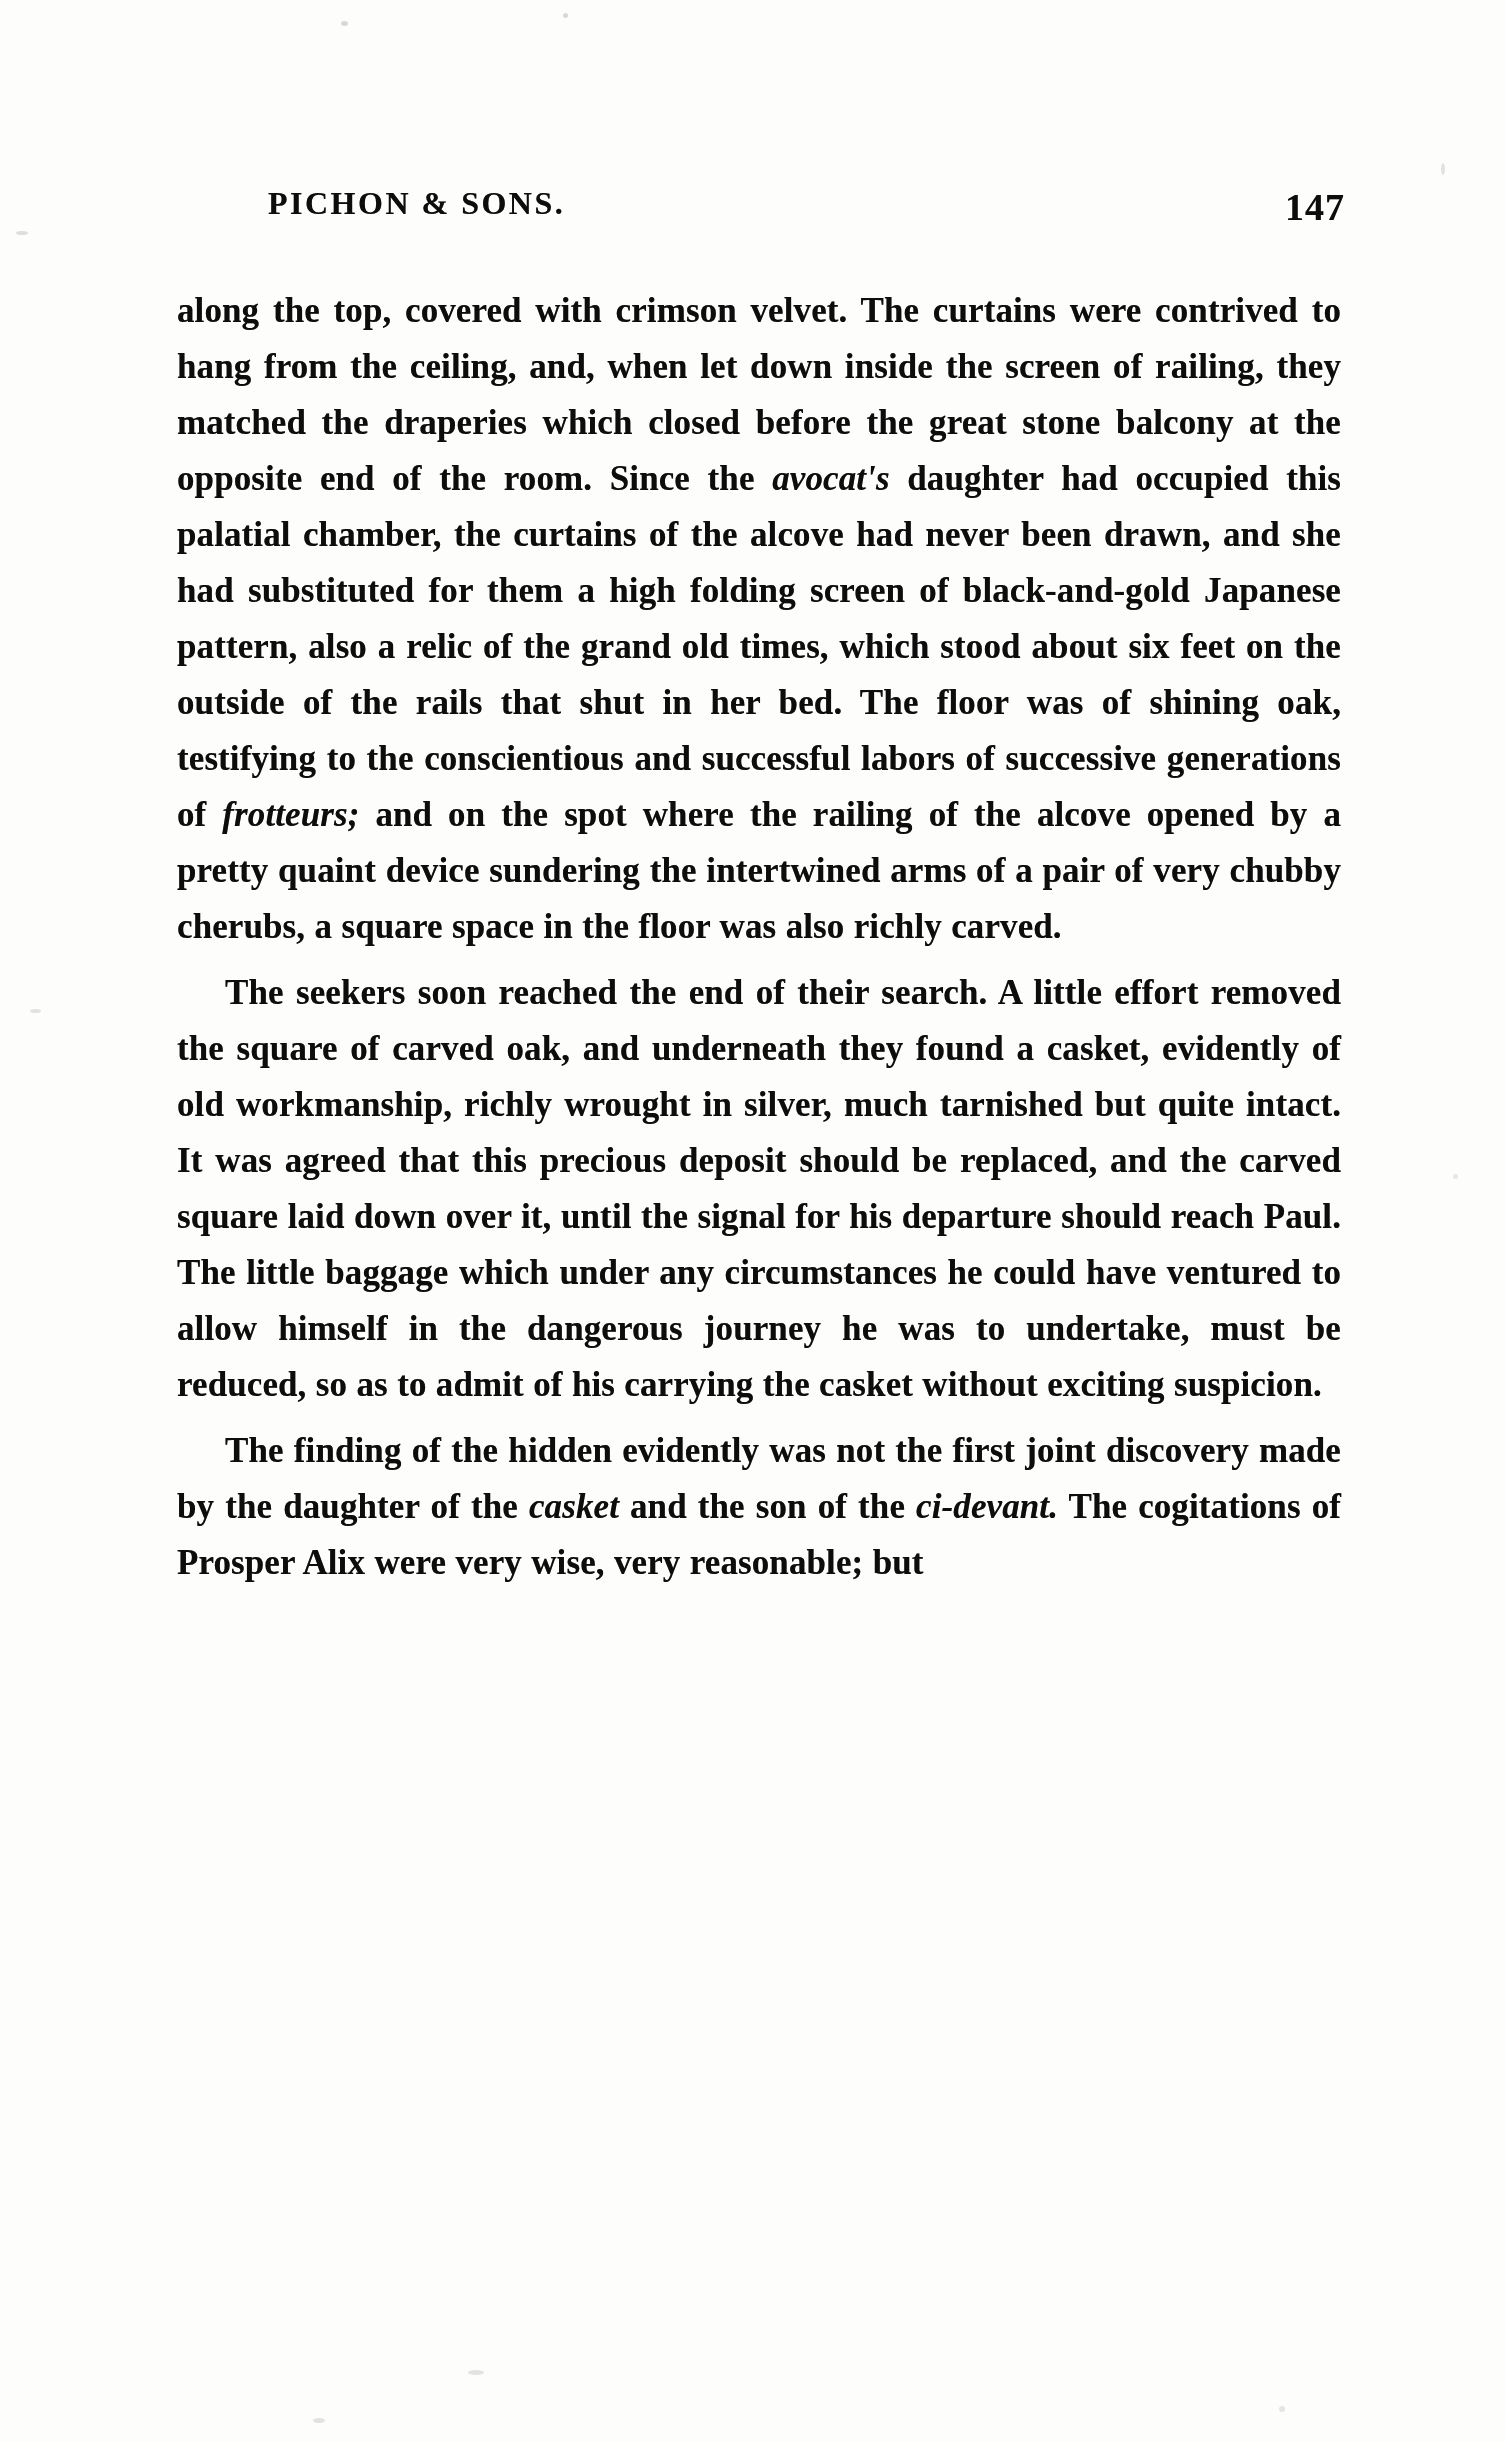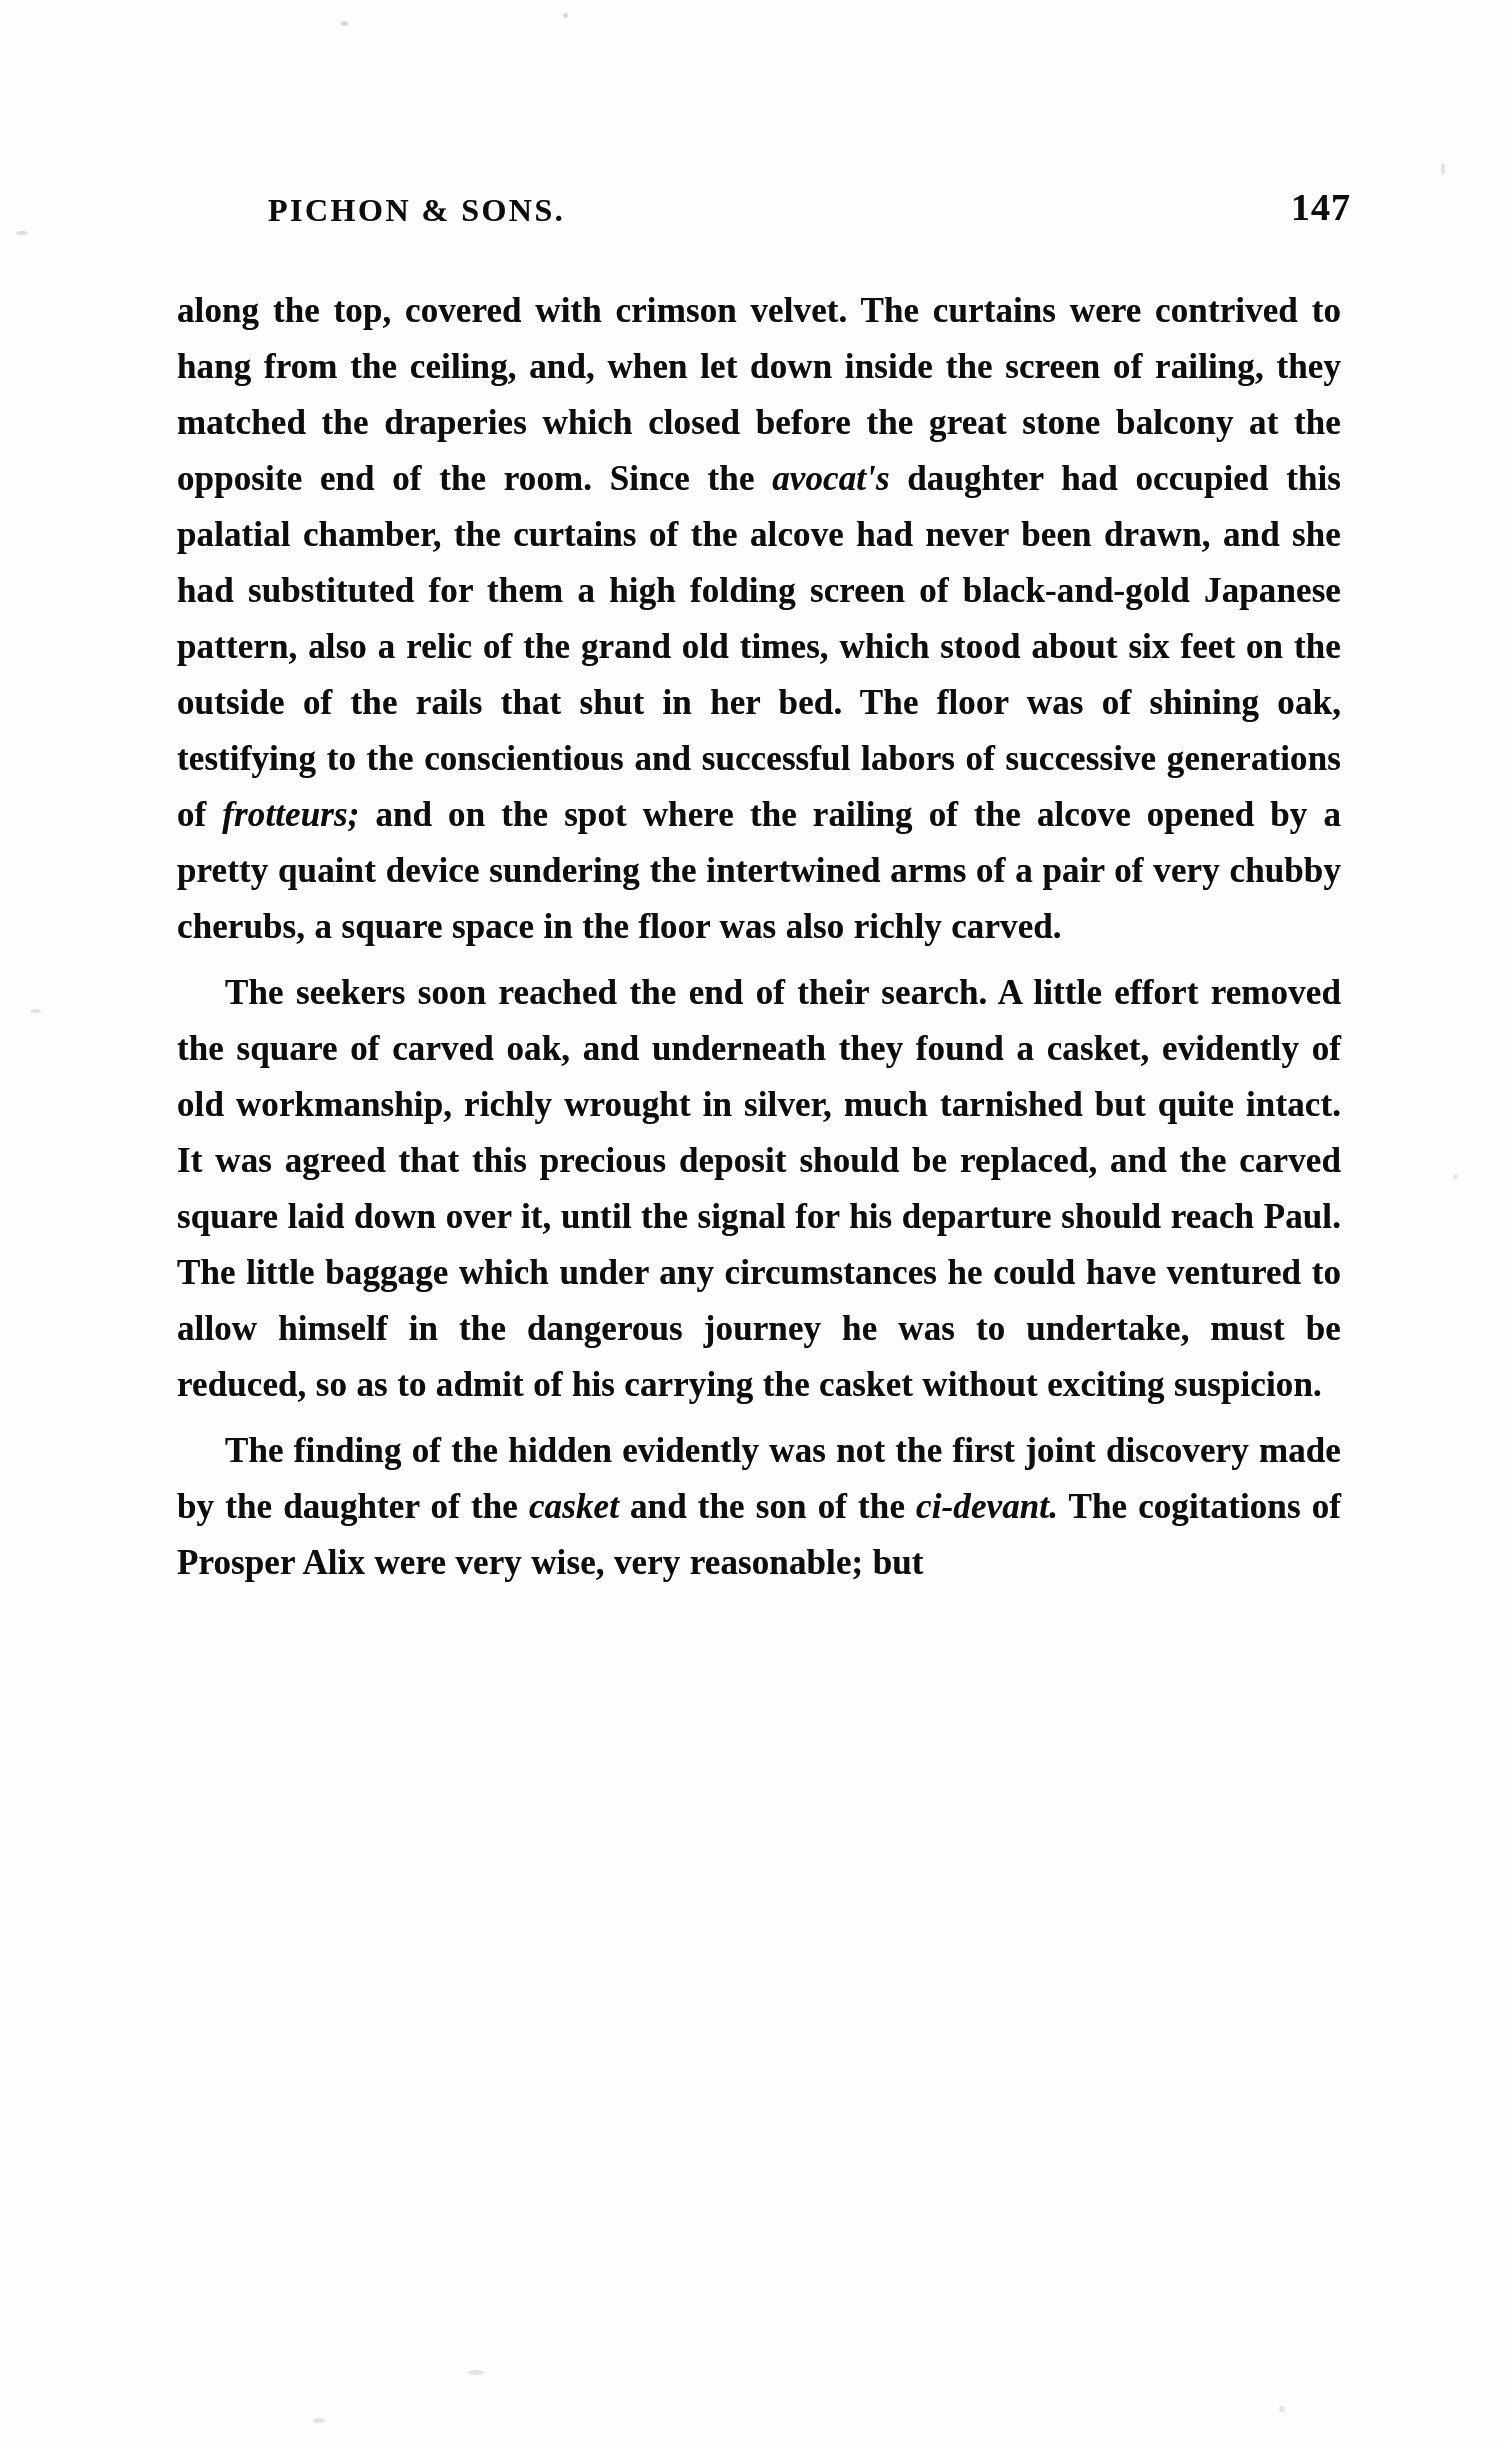--- a/index.html
+++ b/index.html
@@ -30,37 +30,38 @@
     opacity: .55;
   }
   .content {
     position: absolute;
     left: 167px;
     top: 185px;
     width: 1184px;
   }
   .runhead {
     display: flex;
-    align-items: flex-end;
+    align-items: flex-start;
     justify-content: space-between;
     width: 100%;
     margin-bottom: 54px;
     gap: 8px;
   }
   .runhead .title {
     font-size: 32px;
     letter-spacing: 2.5px;
     font-weight: bold;
     margin-left: 101px;
     white-space: nowrap;
   }
   .runhead .folio {
     font-size: 38px;
     font-weight: bold;
     letter-spacing: 1px;
+    margin-right: 6px;
   }
   .body-text {
     font-size: 35px;
     line-height: 56px;
     text-align: justify;
     text-justify: inter-word;
     font-weight: bold;
     letter-spacing: 0.1px;
     word-spacing: 0.5px;
   }

